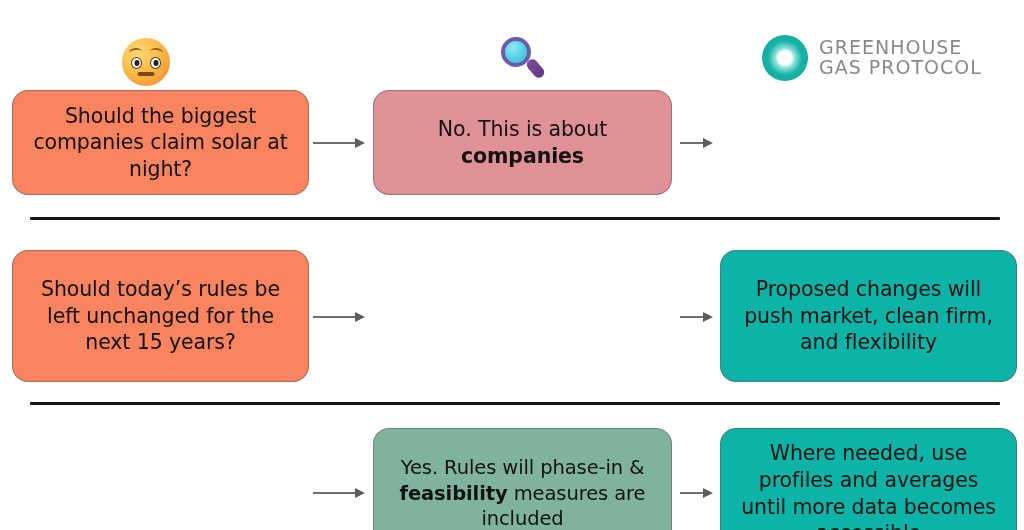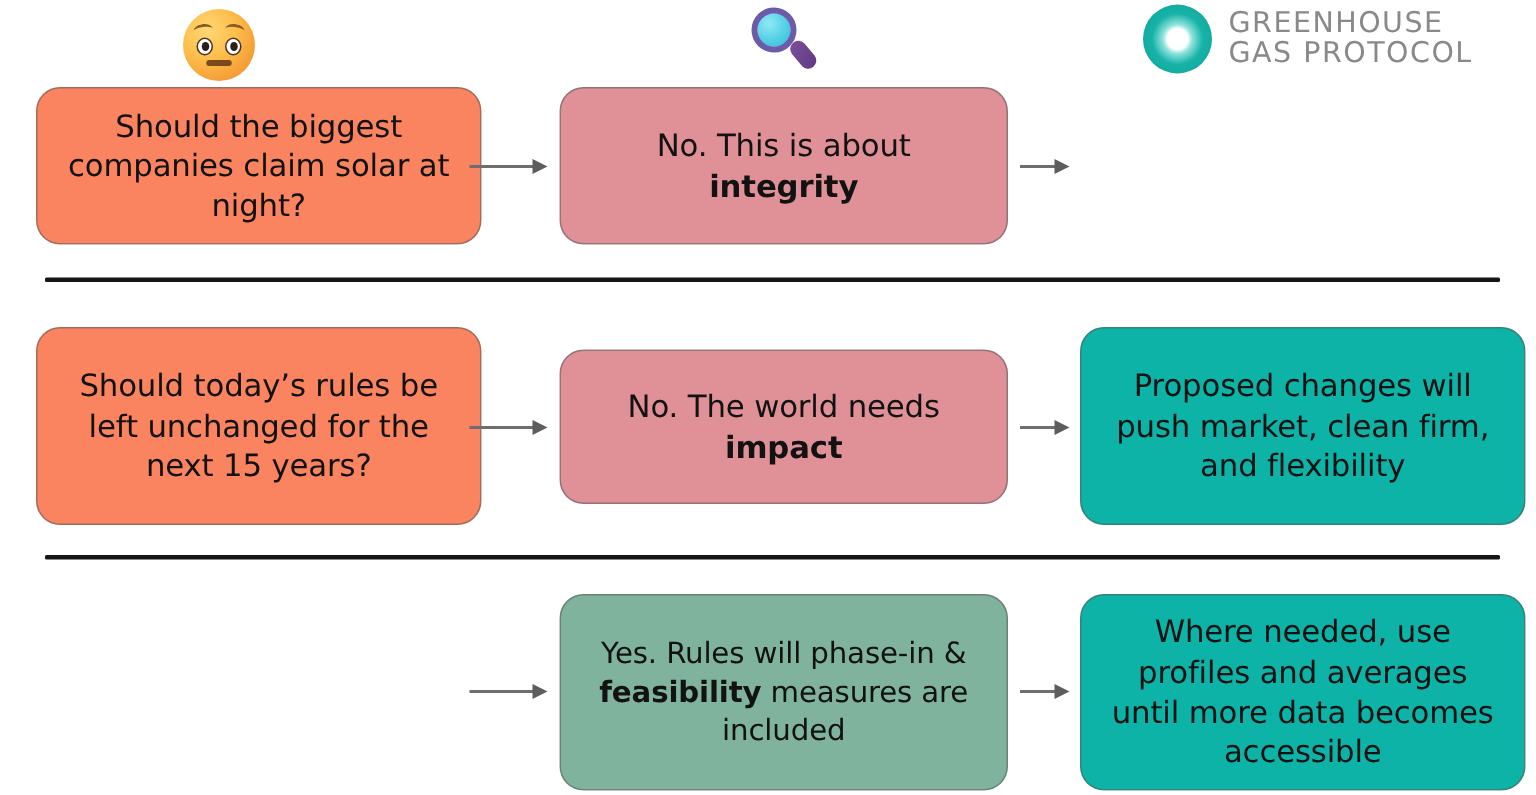--- a/index.html
+++ b/index.html
@@ -12,20 +12,21 @@
     height: 530px;
     position: relative;
     overflow: hidden;
     font-family: "DejaVu Sans", "Liberation Sans", sans-serif;
     -webkit-font-smoothing: antialiased;
   }
 
   .canvas {
     position: absolute;
     inset: 0;
+    margin-top: 32px;
   }
 
   
   .box {
     position: absolute;
     box-sizing: border-box;
     border-radius: 16px;
     border: 1px solid rgba(90,90,90,0.55);
     display: flex;
     align-items: center;
@@ -45,21 +46,21 @@
   .c-sage   { background: #80B39D; }
 
   
   .r1 { top: 58px;  height: 105px; }
   .r2 { top: 218px; height: 132px; }
   .r3 { top: 396px; height: 131px; }
 
   .r2.mid { top: 233px; height: 103px; }
   .r3.mid { top: 396px; height: 131px; }
 
-  .col-a { left: 24px;   width: 297px; }
+  .col-a { left: 12px;   width: 297px; }
   .col-b { left: 373px; width: 299px; }
   .col-c { left: 720px; width: 297px; }
 
   .fs-20 { font-size: 20.5px; }
   .fs-19 { font-size: 19.5px; }
 
   
   .arrow {
     position: absolute;
     height: 10px;
@@ -237,46 +238,41 @@
     <span class="txt">Should the biggest companies claim solar at night?</span>
   </div>
 
   <div class="arrow" style="left:313px; top:106px; width:52px;">
     <span class="shaft"></span>
       <span class="head"></span>
   </div>
 
   <div class="box c-rose r1 col-b fs-20">
     <span class="txt">
-      <span>No. This is about </span><b>integrity</b><span></span>
+      <span>No. This is about </span><b>companies</b><span></span>
     </span>
   </div>
 
   <div class="arrow" style="left:680px; top:106px; width:33px;">
     <span class="shaft"></span>
       <span class="head"></span>
   </div>
 
 
   <div class="divider" style="top:185px;"></div>
 
   <div class="box c-salmon r2 col-a fs-20">
     <span class="txt">Should today’s rules be left unchanged for the next 15 years?</span>
   </div>
 
   <div class="arrow" style="left:313px; top:280px; width:52px;">
     <span class="shaft"></span>
       <span class="head"></span>
   </div>
 
-  <div class="box c-rose r2 mid col-b fs-20">
-    <span class="txt">
-      <span>No. The world needs </span><b>impact</b><span></span>
-    </span>
-  </div>
 
   <div class="arrow" style="left:680px; top:280px; width:33px;">
     <span class="shaft"></span>
       <span class="head"></span>
   </div>
 
   <div class="box c-teal r2 col-c fs-20">
     <span class="txt">Proposed changes will push market, clean firm, and flexibility</span>
   </div>
 

